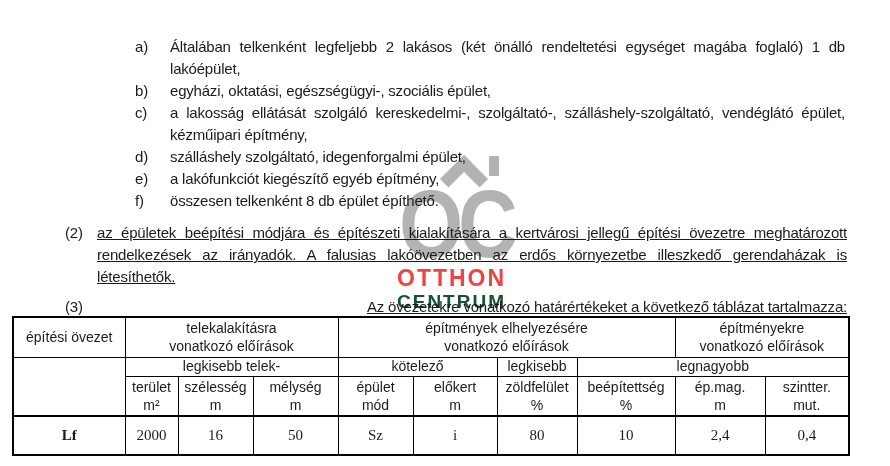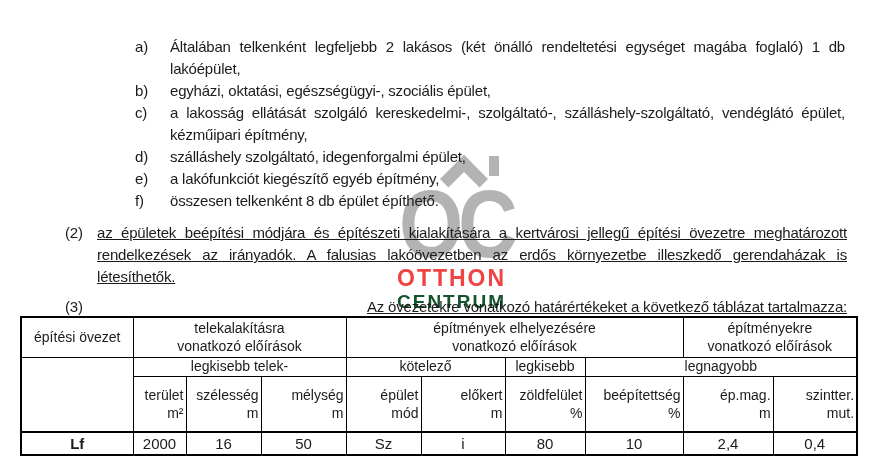--- a/index.html
+++ b/index.html
@@ -52,39 +52,39 @@
 
   .para { position: absolute; display: flex; font-size: 15px; line-height: 22px; letter-spacing: -0.2px; }
   .para-2 { left: 65px; top: 222px; width: 782px; }
   .para-3 { left: 65px; top: 296px; width: 782px; }
   .para-label { width: 32px; flex: 0 0 32px; }
   .para-text { flex: 1 1 auto; text-align: justify; text-decoration: underline; }
   .para-3 .para-text { text-align: right; }
 
   
   .zoning-table {
-    position: absolute; left: 20px; top: 316px; z-index: 1;
+    position: absolute; left: 12px; top: 316px; z-index: 1;
     width: 836px;
     border-collapse: collapse;
     table-layout: fixed;
     background: transparent;
     font-size: 14px;
   }
   .zoning-table td {
     border: 1px solid #000;
     text-align: center;
     vertical-align: middle;
     padding: 0 2px;
     line-height: 18px;
   }
   .zoning-table { border: 2px solid #000; }
   .zoning-table .r1 td { height: 40px; }
   .zoning-table .r2 td { height: 19px; line-height: 17px; }
-  .zoning-table .r3 td { height: 56px; text-align: right; }
-  .zoning-table .r4 td { height: 23px; border-top: 2px solid #000; font-size: 15px; line-height: 21px; }
+  .zoning-table .r3 td { height: 40px; }
+  .zoning-table .r4 td { height: 39px; border-top: 2px solid #000; font-size: 15px; line-height: 21px; font-family: Liberation Serif, serif; }
   .zoning-table .zone-cell { font-weight: bold; }
 </style>
 </head>
 <body>
 
 <div class="page">
 
   <div class="watermark">
     <div class="wm-roof"></div>
     <div class="wm-chimney"></div>

